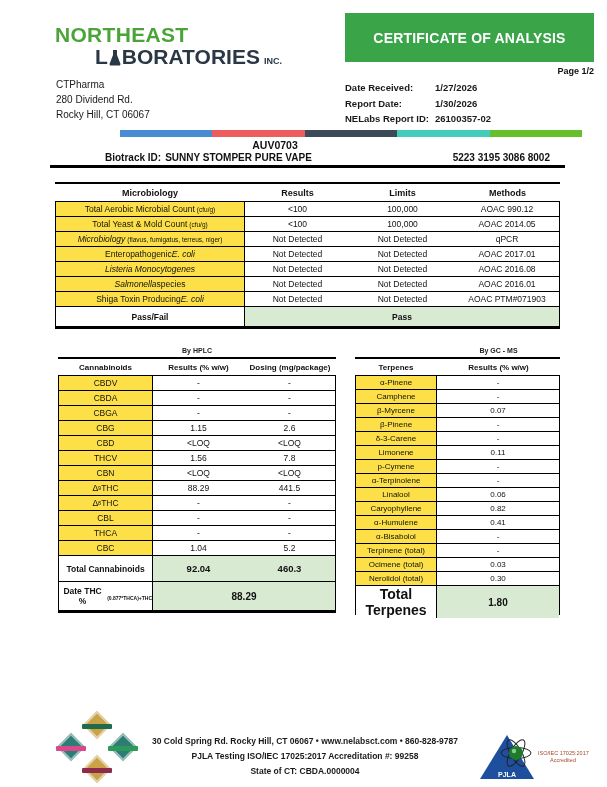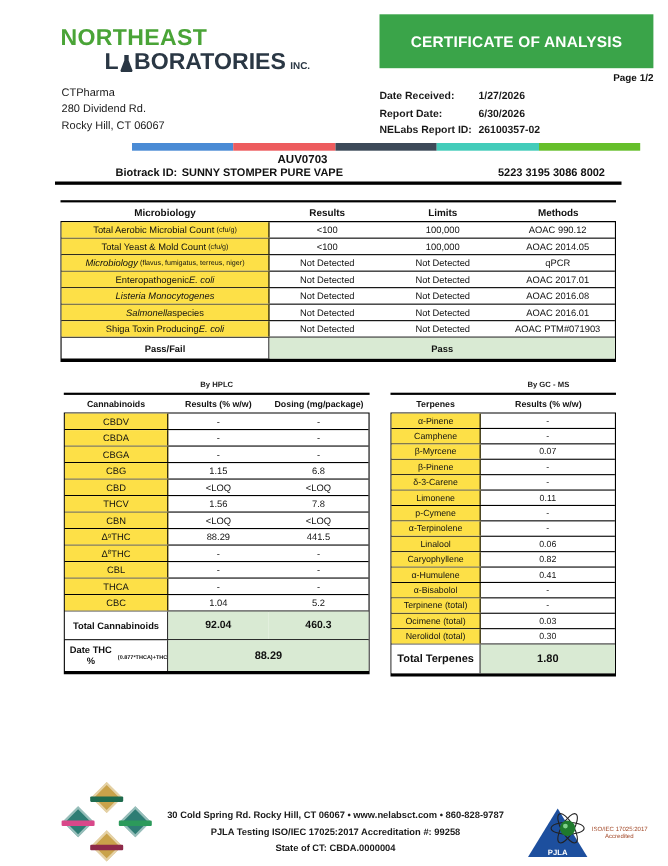--- a/index.html
+++ b/index.html
@@ -59,21 +59,21 @@
   .cthc { grid-template-columns:94px 1fr; height:28px; border-bottom:none; font-weight:700; }
   .thc-sub { font-size:5px; font-weight:700; transform:translateY(2px); margin-left:1px; }
   .cthc .val { font-size:10px; }
   
   .ttable { position:absolute; left:355px; top:357px; width:205px; border-top:2px solid #000; }
   .thead { display:grid; grid-template-columns:82px 123px; height:16px; align-items:center; font-size:8px; font-weight:700; }
   .tbody { border:1px solid #000; border-top:1.5px solid #000; border-bottom:3px solid #000; }
   .trow { display:grid; grid-template-columns:81px 122px; height:14px; border-bottom:1px solid #000; font-size:8px; }
   .trow .name-cell { border-right:1.5px solid #000; }
   .ttotal { grid-template-columns:81px 1fr; height:26px; border-bottom:none; font-weight:700; }
-  .ttotal .name-cell { background:#fff; font-size:10px; }
+  .ttotal .name-cell { background:#fff; font-size:14px; }
   .ttotal .val { font-size:10px; }
   
   .badges { position:absolute; left:58px; top:712px; width:78px; height:72px; }
   .diamond { position:absolute; width:20px; height:20px; transform:rotate(45deg); border:2px solid rgba(255,255,255,.5); }
   .d-gold { background:#c9a24a; }
   .d-teal { background:#2e7d74; }
   .stripe { position:absolute; height:5px; width:30px; border-radius:1px; }
   .footer-text { position:absolute; left:125px; top:734px; width:360px; text-align:center; font-size:8.5px; font-weight:600; line-height:15px; color:#1a1a1a; }
   .pjla { position:absolute; left:480px; top:731px; }
 </style>
@@ -103,21 +103,21 @@
   <div class="banner">CERTIFICATE OF ANALYSIS</div>
   <div class="page-num">Page 1/2</div>
 
   <div class="meta">
     <div class="meta-row">
       <span class="meta-label">Date Received:</span>
       <span class="meta-value">1/27/2026</span>
     </div>
     <div class="meta-row">
       <span class="meta-label">Report Date:</span>
-      <span class="meta-value">6/30/2026</span>
+      <span class="meta-value">1/30/2026</span>
     </div>
     <div class="meta-row">
       <span class="meta-label">NELabs Report ID:</span>
       <span class="meta-value">26100357-02</span>
     </div>
   </div>
 
   <div class="bar">
       <div class="seg" style="background: rgb(74, 139, 213);"></div>
       <div class="seg" style="background: rgb(237, 92, 94);"></div>
@@ -237,21 +237,21 @@
             <span>CBGA</span>
           </div>
           <div class="cell">-</div>
           <div class="cell">-</div>
         </div>
         <div class="crow">
           <div class="cell name-cell blue">
             <span>CBG</span>
           </div>
           <div class="cell">1.15</div>
-          <div class="cell">6.8</div>
+          <div class="cell">2.6</div>
         </div>
         <div class="crow">
           <div class="cell name-cell blue">
             <span>CBD</span>
           </div>
           <div class="cell">&lt;LOQ</div>
           <div class="cell">&lt;LOQ</div>
         </div>
         <div class="crow">
           <div class="cell name-cell blue">

